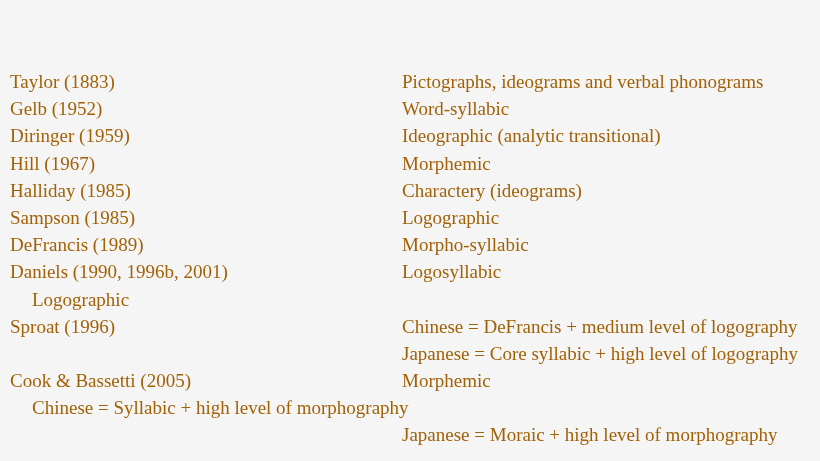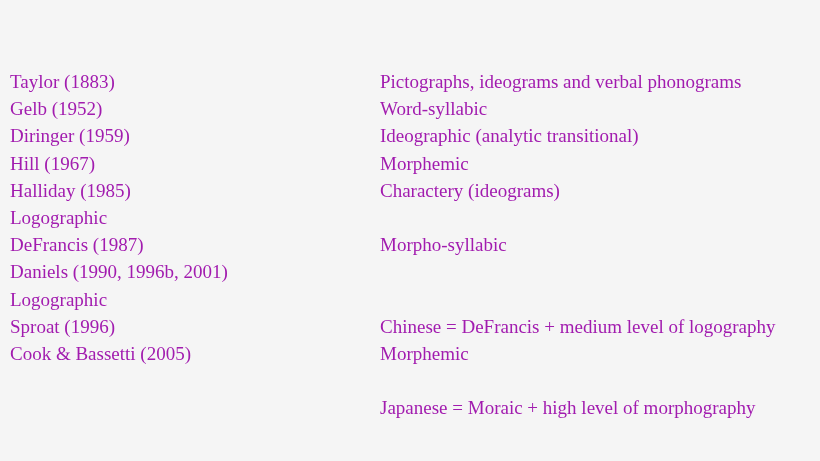--- a/index.html
+++ b/index.html
@@ -9,40 +9,41 @@
     height: 461px;
     background: #f5f5f5;
     overflow: hidden;
   }
   .doc {
     position: relative;
     width: 820px;
     height: 461px;
     font-family: "Liberation Serif", "DejaVu Serif", serif;
     font-size: 19px;
-    color: #a21caf;
+    color: #a16207;
   }
   .table {
     position: absolute;
     left: 10px;
     top: 68px;
     width: 805px;
   }
   .row {
     display: flex;
     height: 27.2px;
     line-height: 27.2px;
     white-space: nowrap;
   }
   .col-author {
     width: 370px;
     flex: 0 0 370px;
   }
   .col-class {
     flex: 1 1 auto;
+    margin-left: 22px;
   }
 </style>
 </head>
 <body>
 
 <div class="doc">
   <div class="table">
     <div class="row">
       <span class="col-author">Taylor (1883)</span>
       <span class="col-class">Pictographs, ideograms and verbal phonograms</span>
@@ -57,40 +58,47 @@
     </div>
     <div class="row">
       <span class="col-author">Hill (1967)</span>
       <span class="col-class">Morphemic</span>
     </div>
     <div class="row">
       <span class="col-author">Halliday (1985)</span>
       <span class="col-class">Charactery (ideograms)</span>
     </div>
     <div class="row">
+      <span class="col-author">Sampson (1985)</span>
       <span class="col-class">Logographic</span>
     </div>
     <div class="row">
-      <span class="col-author">DeFrancis (1987)</span>
+      <span class="col-author">DeFrancis (1989)</span>
       <span class="col-class">Morpho-syllabic</span>
     </div>
     <div class="row">
       <span class="col-author">Daniels (1990, 1996b, 2001)</span>
+      <span class="col-class">Logosyllabic</span>
     </div>
     <div class="row">
       <span class="col-class">Logographic</span>
     </div>
     <div class="row">
       <span class="col-author">Sproat (1996)</span>
       <span class="col-class">Chinese = DeFrancis + medium level of logography</span>
     </div>
     <div class="row">
+      <span class="col-author"></span>
+      <span class="col-class">Japanese = Core syllabic + high level of logography</span>
+    </div>
+    <div class="row">
       <span class="col-author">Cook &amp; Bassetti (2005)</span>
       <span class="col-class">Morphemic</span>
     </div>
     <div class="row">
+      <span class="col-class">Chinese = Syllabic + high level of morphography</span>
     </div>
     <div class="row">
       <span class="col-author"></span>
       <span class="col-class">Japanese = Moraic + high level of morphography</span>
     </div>
   </div>
 </div>
 
 </body></html>

